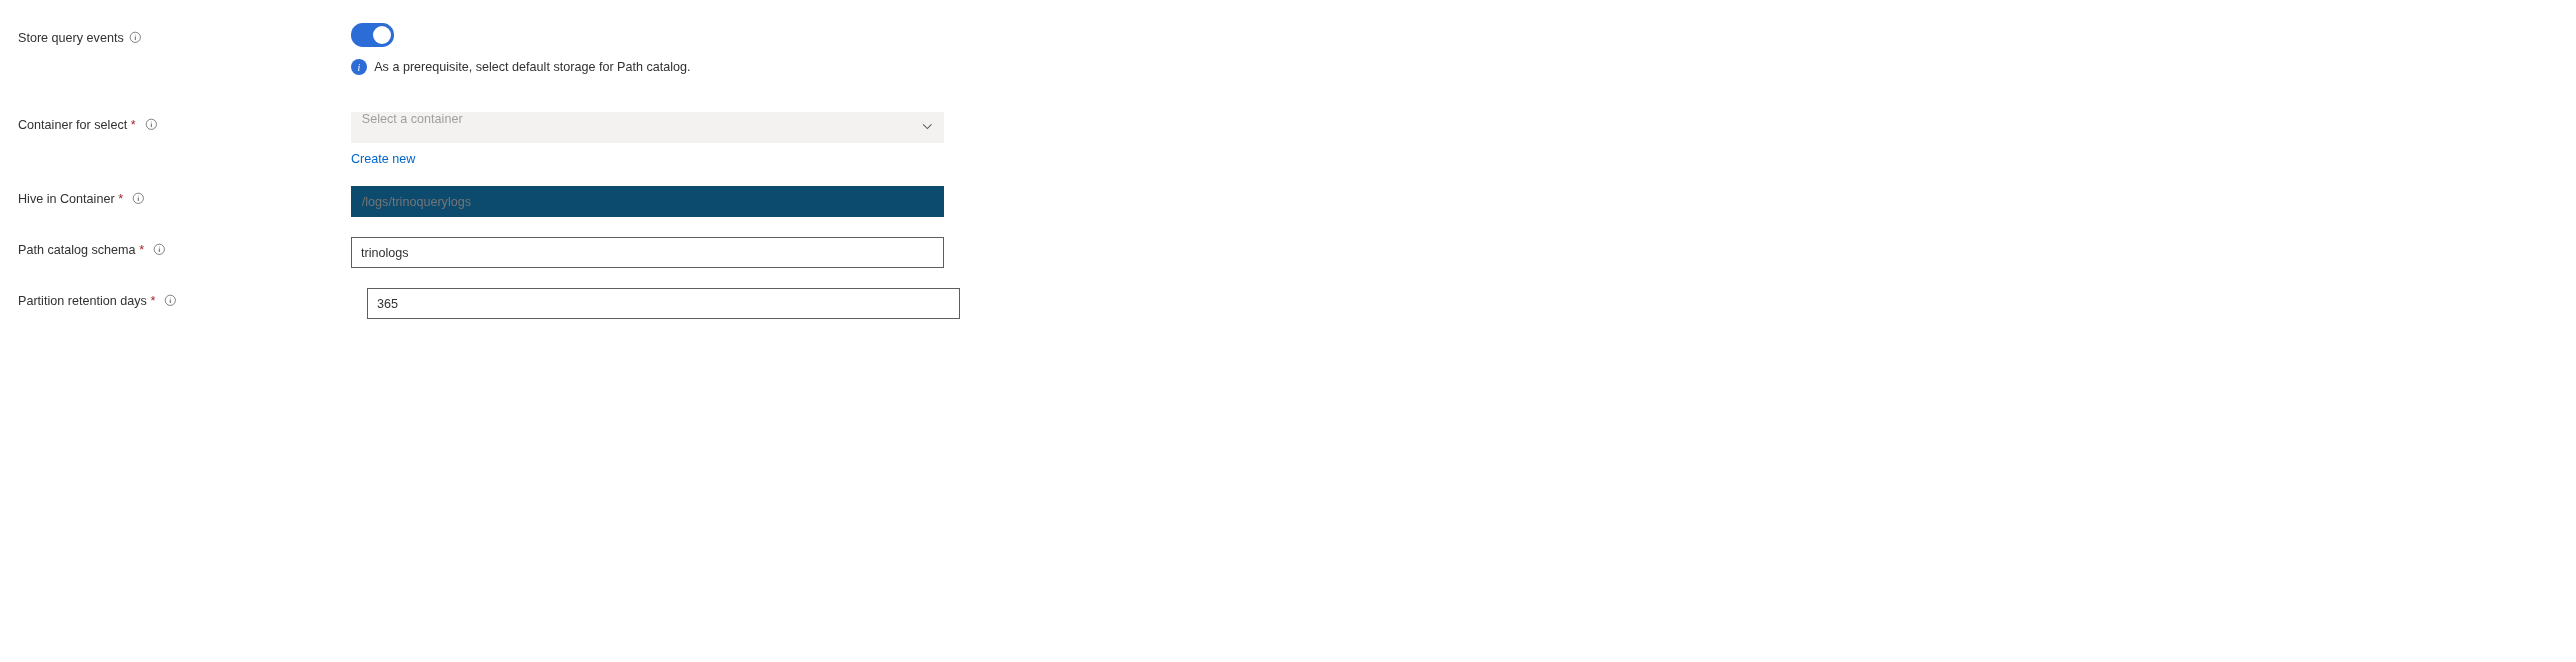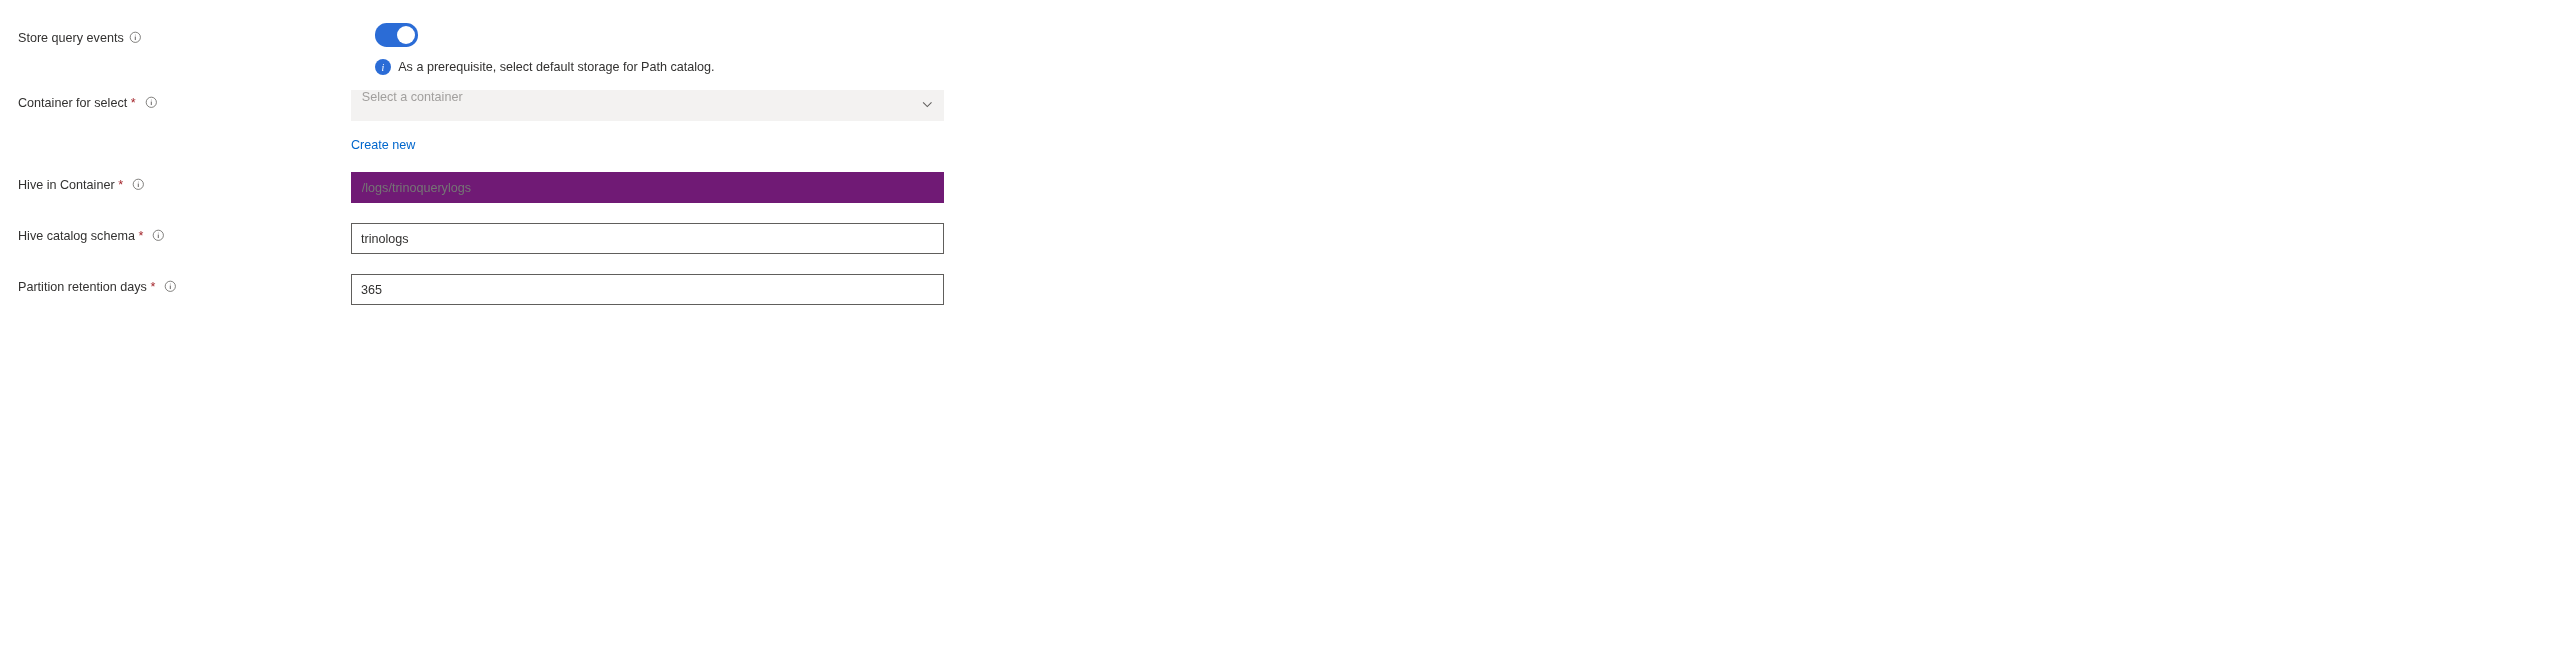--- a/index.html
+++ b/index.html
@@ -103,52 +103,52 @@
     .select-box .chevron {
       position: absolute;
       right: 10.8px;
       top: 50%;
       transform: translateY(-50%);
     }
     .chevron svg { width: 12.6px; height: 12.6px; }
     
     .link {
       display: inline-block;
-      margin-top: 17px;
+      margin-top: 9px;
       color: #0066cc;
       font-size: 12.6px;
       cursor: pointer;
     }
     
     .readonly-input {
       width: 100%;
       height: 31px;
-      background: #701a75;
+      background: #0c4a6e;
       color: #a19f9d;
       border: none;
       padding: 0 10.8px;
       font-size: 12.6px;
       font-family: inherit;
     }
     
     .text-input {
       width: 100%;
       height: 31px;
       background: #fff;
       border: 0.9px solid #605e5c;
       padding: 4px 9px;
       font-size: 12.6px;
       font-family: inherit;
       color: #323130;
       outline: none;
     }
-    .row-toggle { margin-bottom: 15px; gap: 24px; }
+    .row-toggle { margin-bottom: 37px; }
     .row-toggle .control-col { padding-top: 1.8px; }
     .row-toggle .label-col { padding-top: 9px;}
-    .row-last { margin-bottom: 0; }
+    .row-last { margin-bottom: 0; gap: 16px; }
   </style>
 </head>
 <body>
 
 <div class="form">
 
   <div class="form-row row-toggle">
     <div class="label-col">
       <span>Store query events</span>
       <span class="info-icon">
@@ -207,21 +207,21 @@
           </svg>
       </span>
     </div>
     <div class="control-col">
       <input type="text" class="readonly-input" disabled="" placeholder="/logs/trinoquerylogs" style="">
     </div>
   </div>
 
   <div class="form-row">
     <div class="label-col">
-      <span>Hive catalog schema</span>
+      <span>Path catalog schema</span>
       <span class="required-asterisk">*</span>
       <span class="info-icon">
         <svg viewBox="0 0 16 16" fill="none" stroke="#605e5c" stroke-width="1">
             <circle cx="8" cy="8" r="6.5"></circle>
             <circle cx="8" cy="5" r="0.6" fill="#605e5c" stroke="none"></circle>
             <line x1="8" y1="7" x2="8" y2="11.5" stroke="#605e5c" stroke-width="1.2"></line>
           </svg>
       </span>
     </div>
     <div class="control-col">

